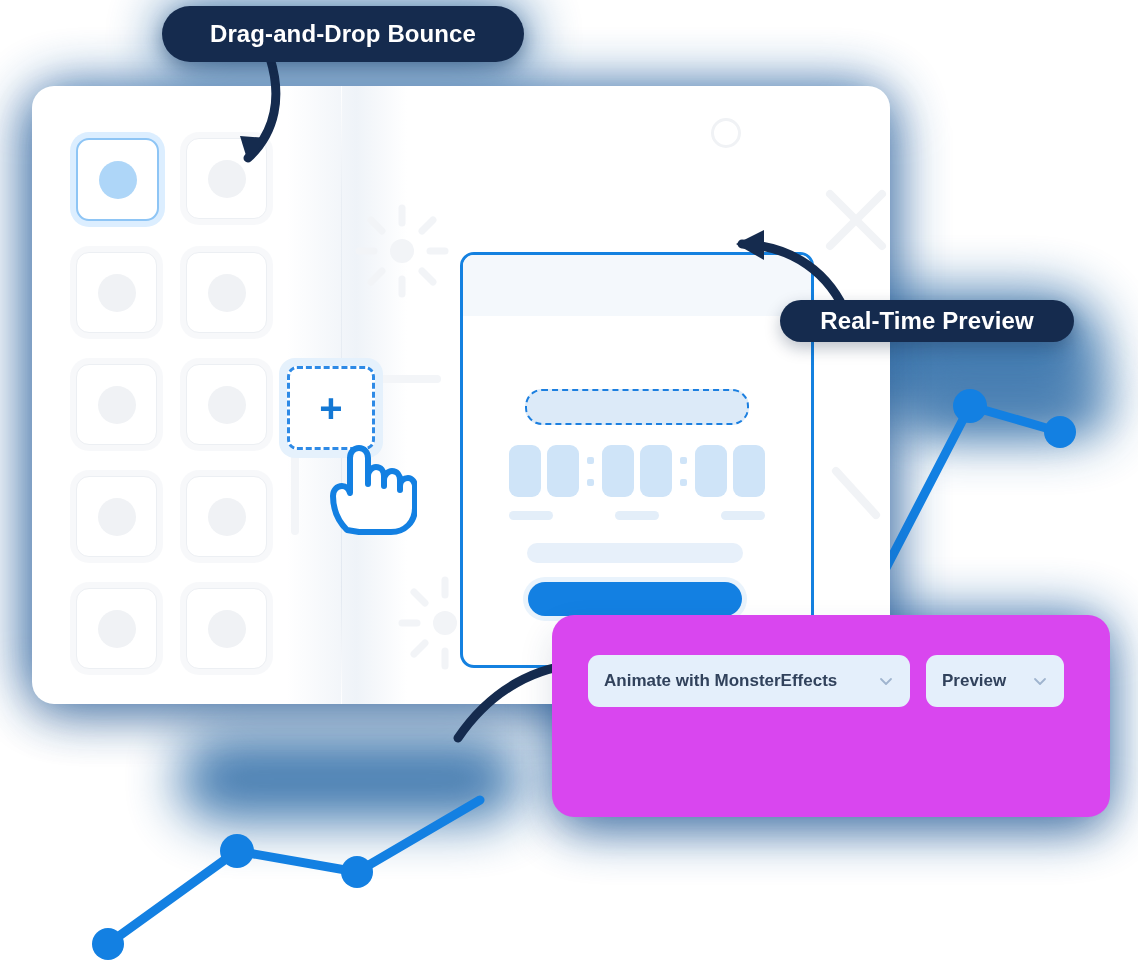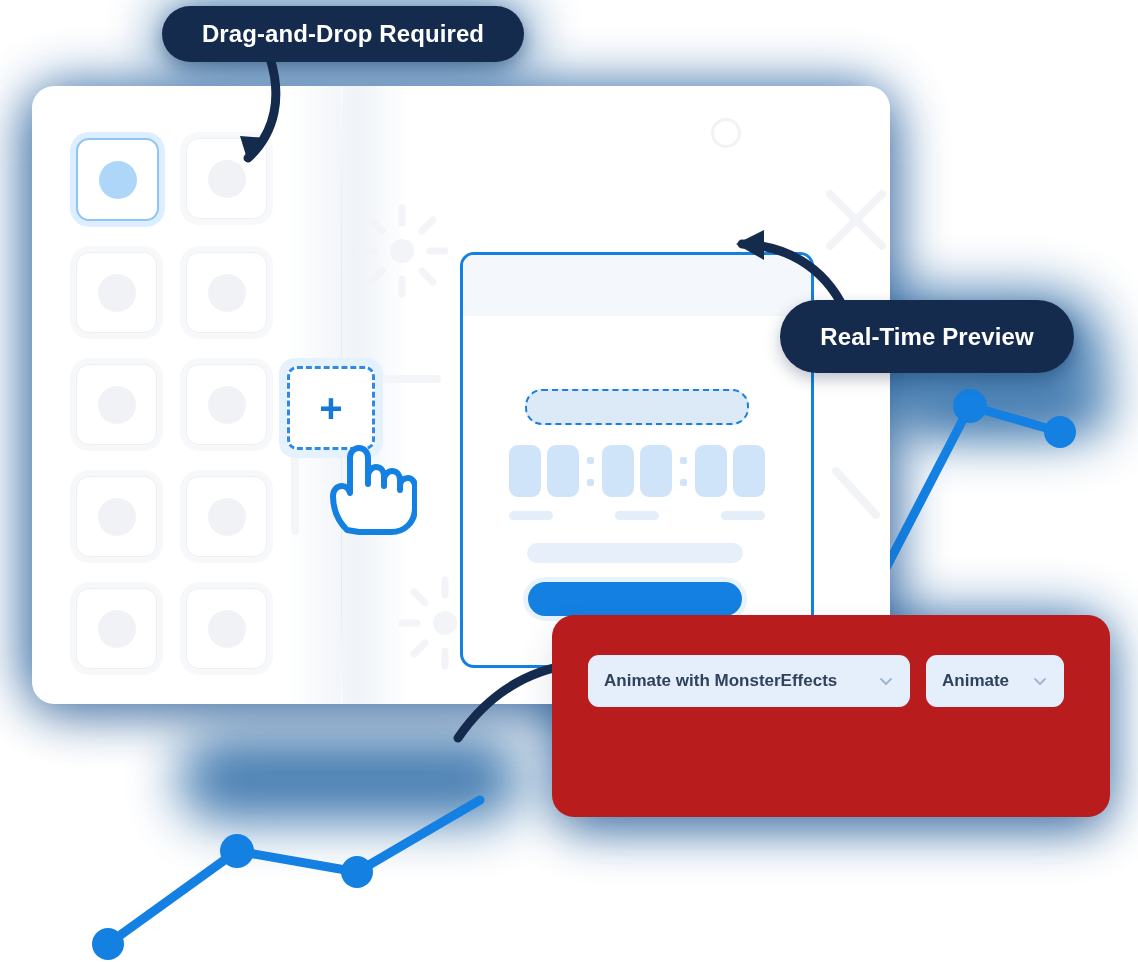--- a/index.html
+++ b/index.html
@@ -73,26 +73,26 @@
   .pv-labels span{display:block;width:44px;height:9px;border-radius:5px;background:#e3eef9;}
   .pv-text{position:absolute;left:64px;top:288px;width:216px;height:20px;border-radius:10px;background:#e7f0fa;}
   .pv-cta-wrap{position:absolute;left:60px;top:322px;width:224px;height:44px;border-radius:23px;background:#e9f3fc;}
   .pv-cta{position:absolute;left:5px;top:5px;width:214px;height:34px;border-radius:18px;background:#1380e2;}
 
   
   .pill{position:absolute;background:#152b4e;border-radius:999px;color:#ffffff;
     font-weight:700;display:flex;align-items:center;justify-content:center;
     letter-spacing:.1px;box-shadow:0 6px 16px rgba(10,30,60,.28);}
   .pill-1{left:162px;top:6px;width:362px;height:56px;font-size:24px;}
-  .pill-2{left:780px;top:300px;width:294px;height:73px;font-size:24px;}
+  .pill-2{left:780px;top:300px;width:294px;height:42px;font-size:24px;}
   .pill-3{left:186px;top:744px;width:324px;height:56px;font-size:24px;}
 
   
   .actions{position:absolute;left:552px;top:615px;width:558px;height:202px;
-    background:#b91c1c;border-radius:22px;box-shadow:0 16px 34px rgba(26,58,99,.14);}
+    background:#d946ef;border-radius:22px;box-shadow:0 16px 34px rgba(26,58,99,.14);}
   .act-row{position:absolute;left:36px;display:flex;gap:16px;}
   .act-row.r1{top:40px;}
   .act-row.r2{top:108px;}
   .sel{background:#e4effb;border-radius:11px;height:52px;display:flex;align-items:center;
     padding:0 16px;color:#31425c;font-size:17px;font-weight:700;}
   .sel.wide{width:290px;}
   .sel.narrow{width:106px;}
   .sel .lbl{flex:1;white-space:nowrap;}
   .chev{width:16px;height:16px;flex:none;margin-left:10px;}
 
@@ -274,24 +274,24 @@
 
   <div class="actions">
     <div class="act-row r1">
       <div class="sel wide">
         <span class="lbl">Animate with MonsterEffects</span>
         <svg class="chev" viewBox="0 0 16 16">
           <path d="M3 6 L8 11 L13 6" fill="none" stroke="#9fb4ce" stroke-width="1.8" stroke-linecap="round" stroke-linejoin="round"></path>
         </svg>
       </div>
       <div class="sel narrow">
-        <span class="lbl">Animate</span>
+        <span class="lbl">Preview</span>
         <svg class="chev" viewBox="0 0 16 16">
           <path d="M3 6 L8 11 L13 6" fill="none" stroke="#9fb4ce" stroke-width="1.8" stroke-linecap="round" stroke-linejoin="round"></path>
         </svg>
       </div>
     </div>
   </div>
 
-  <div class="pill pill-1">Drag-and-Drop Required</div>
+  <div class="pill pill-1">Drag-and-Drop Bounce</div>
   <div class="pill pill-2">Real-Time Preview</div>
 
 </div>
 
 </body></html>

